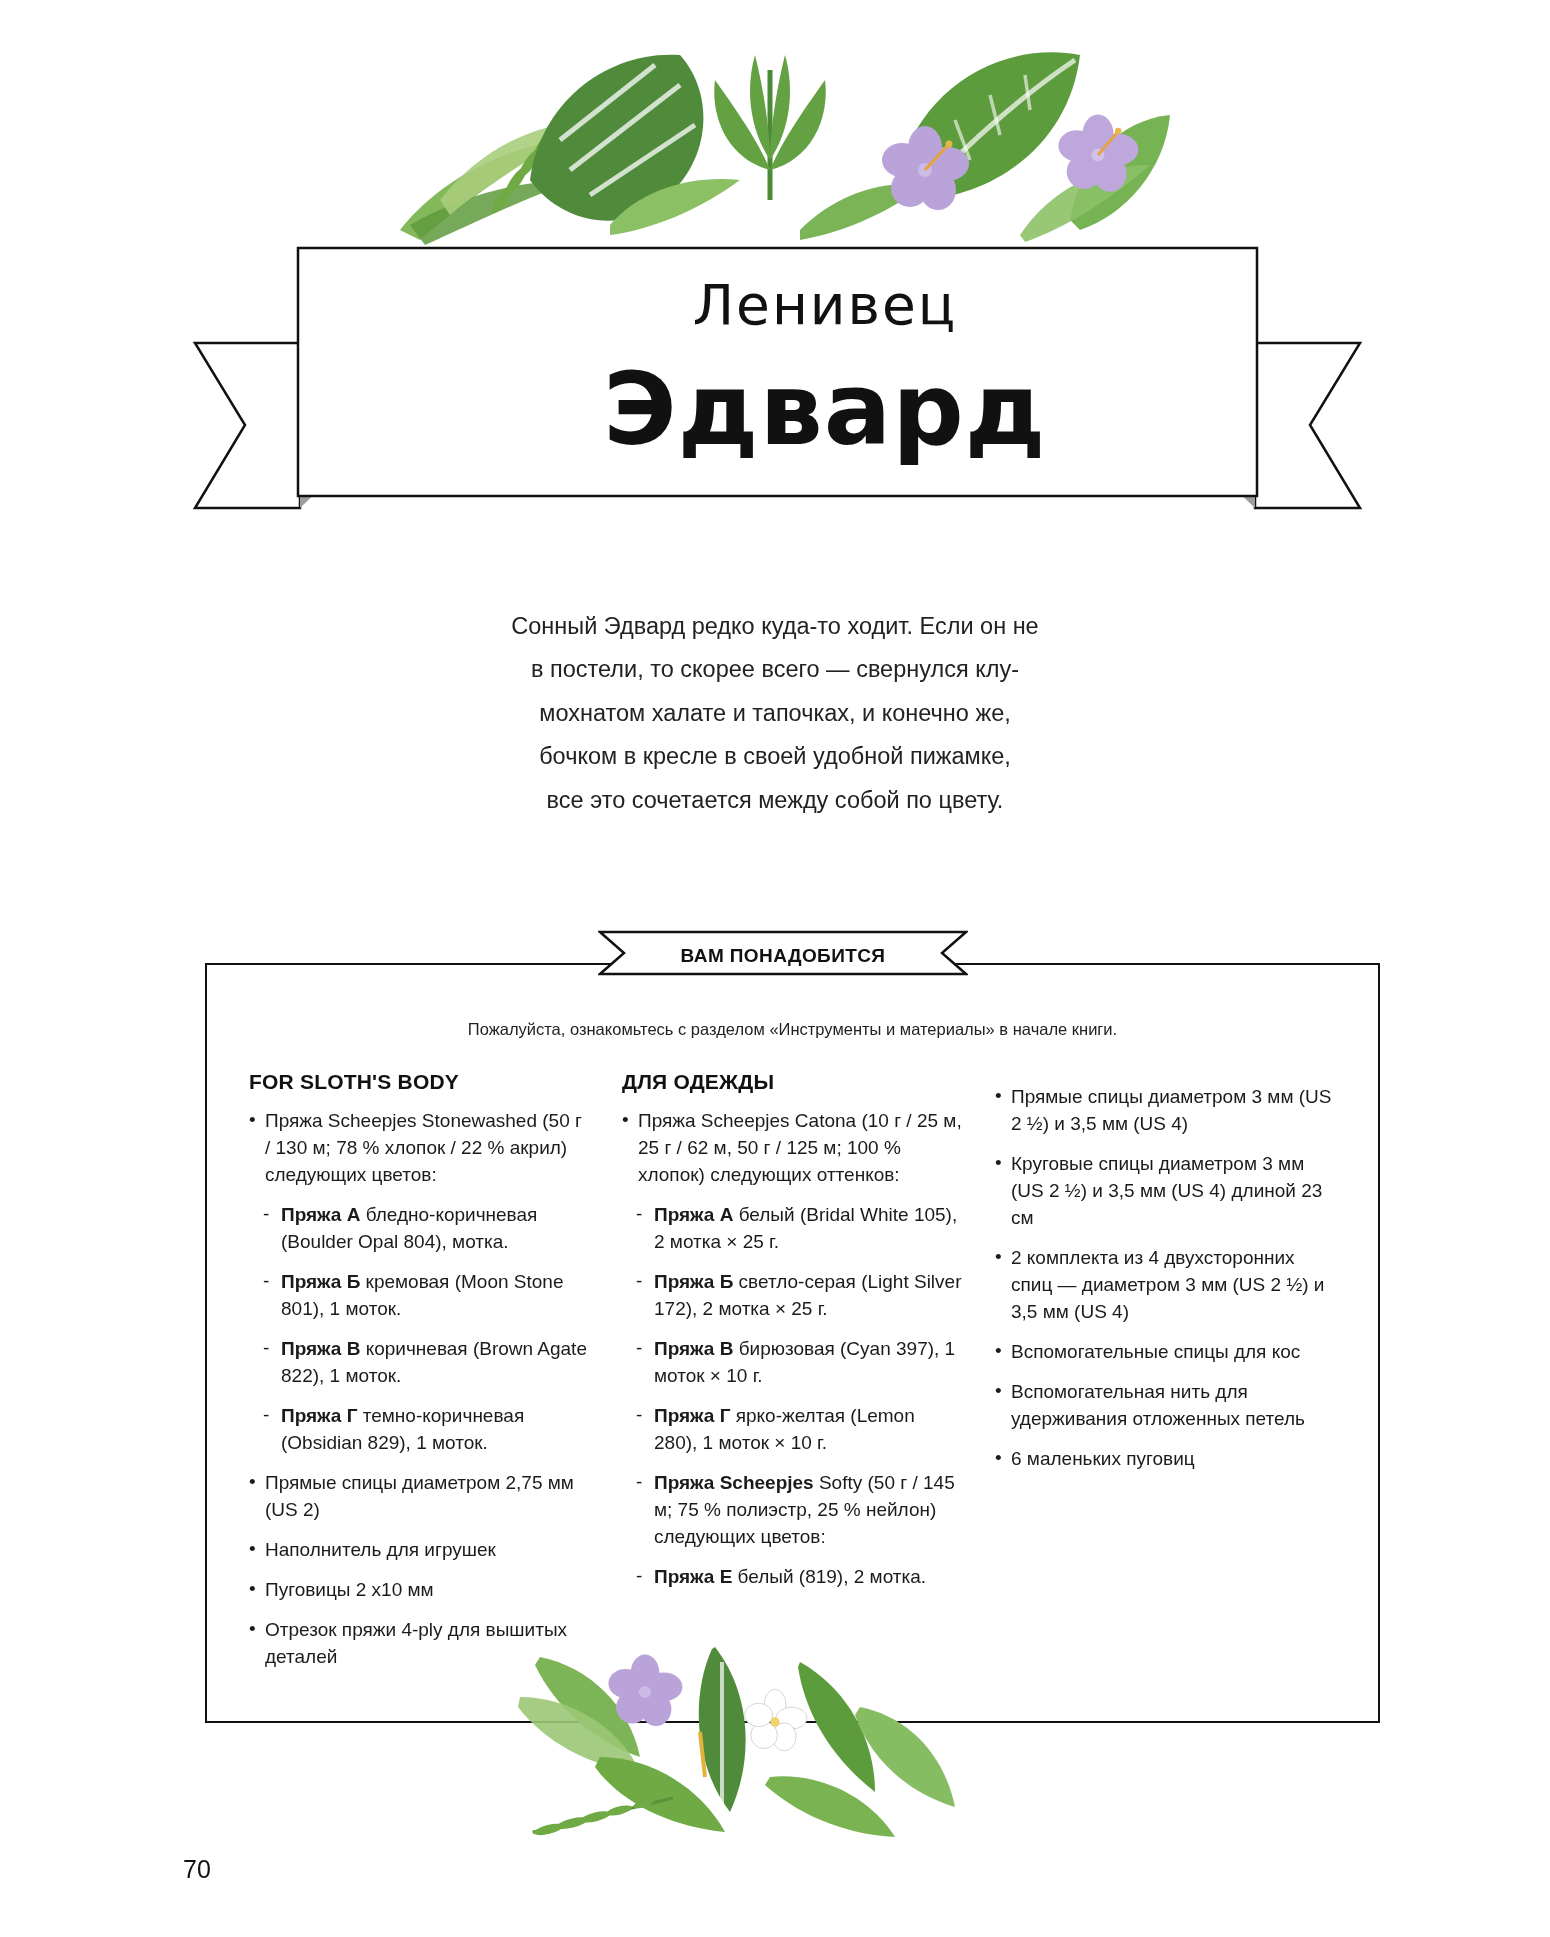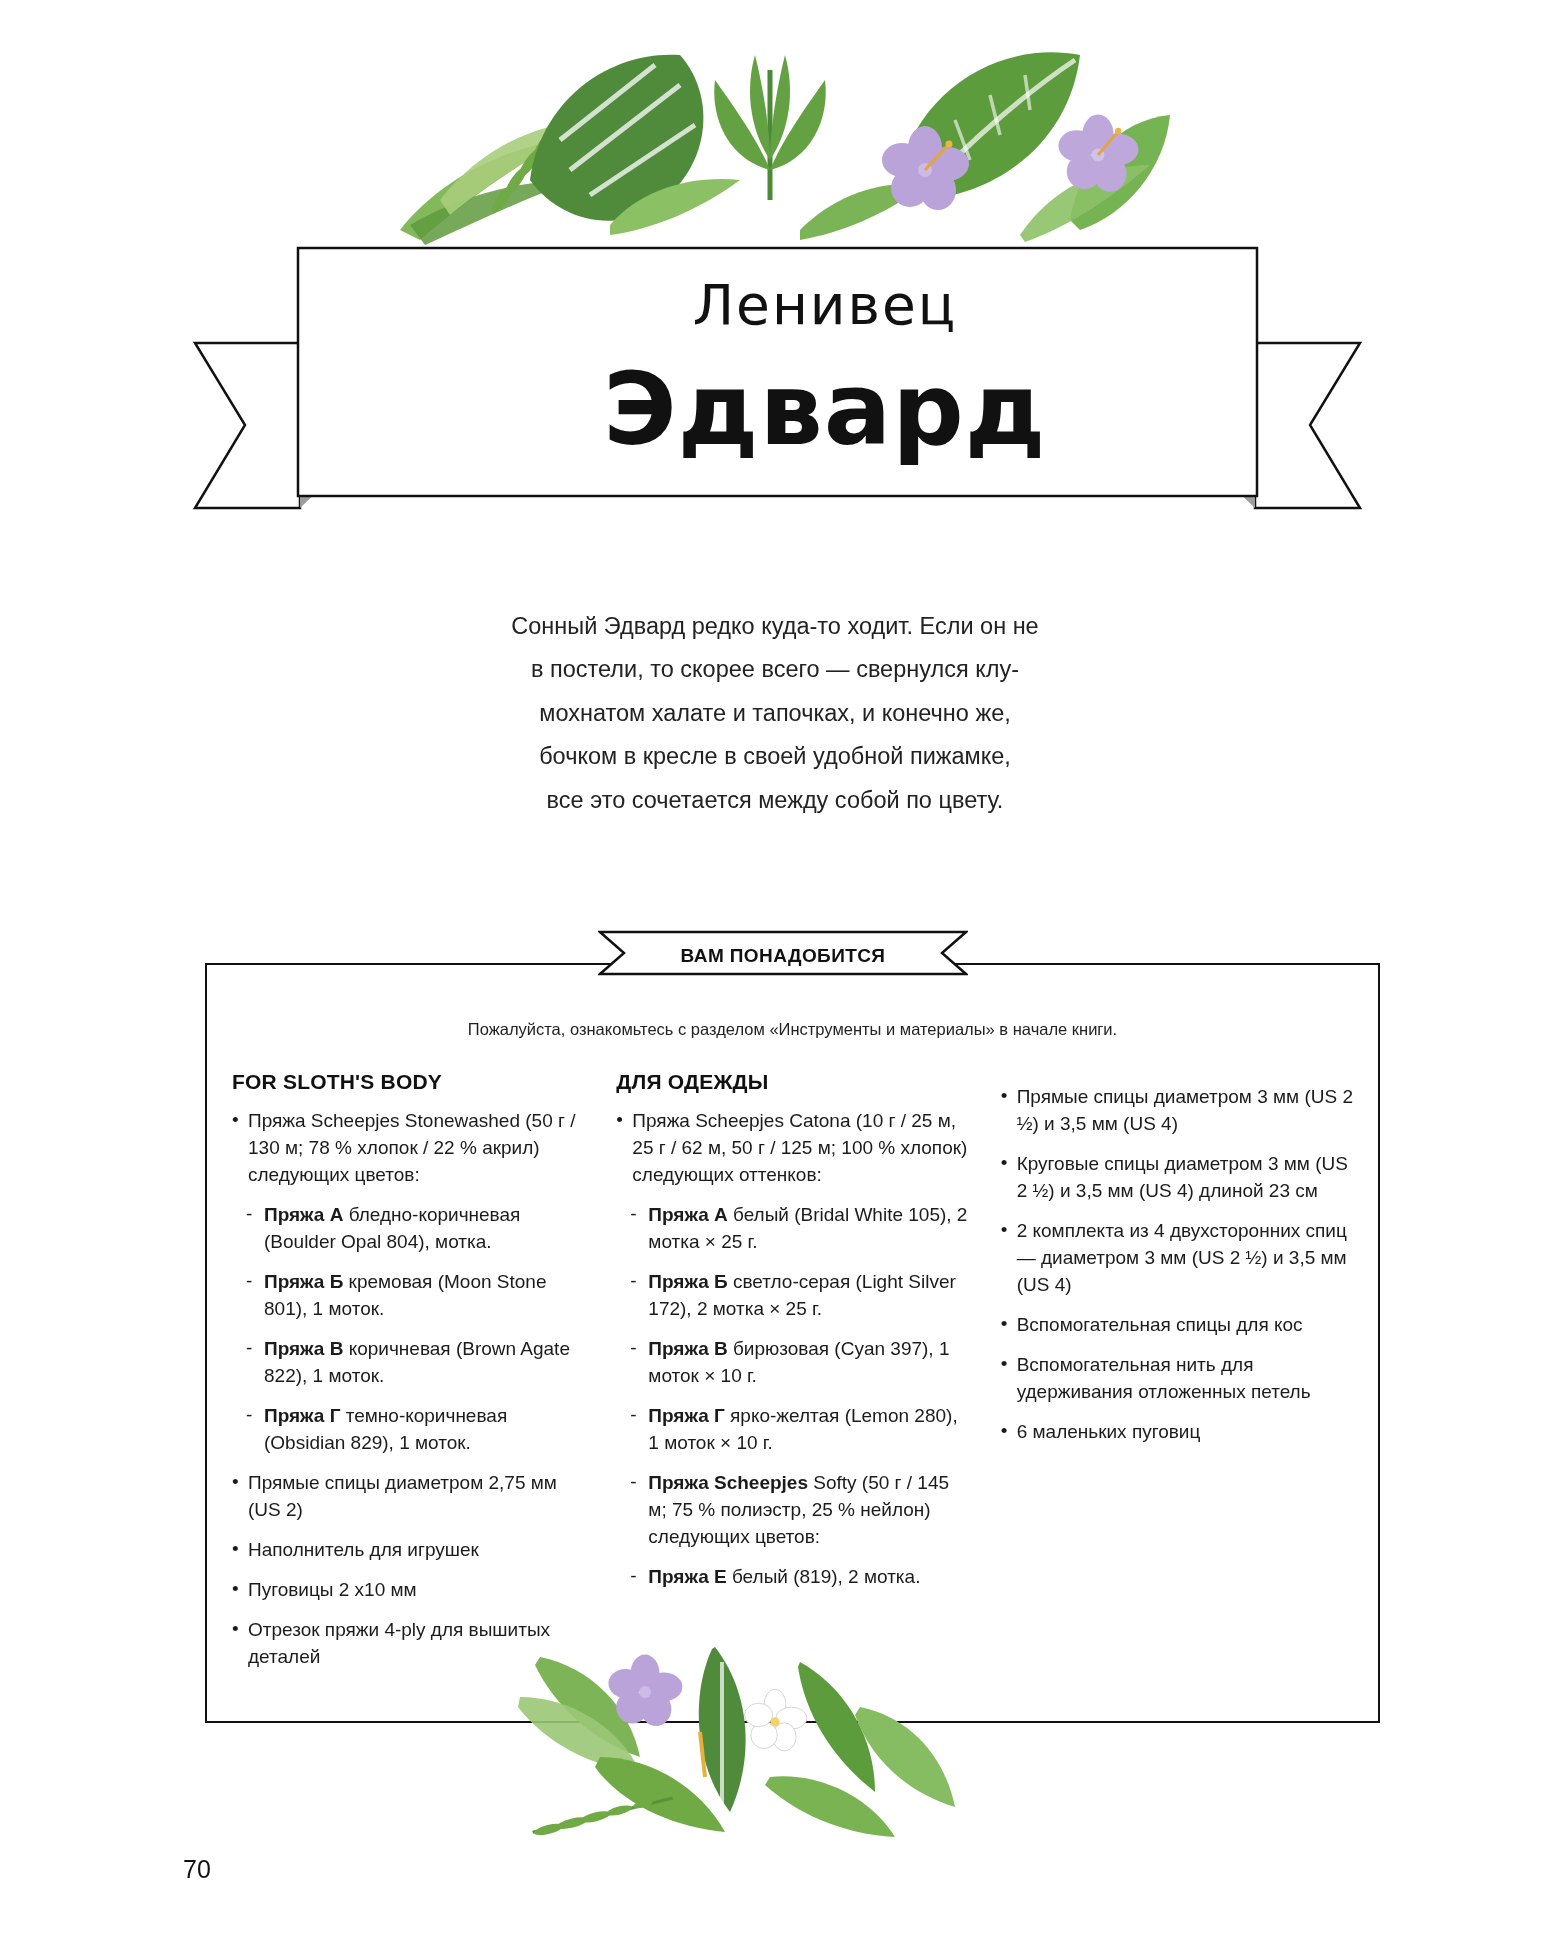--- a/index.html
+++ b/index.html
@@ -123,21 +123,21 @@
     font-size: 16.5px;
     color: #222;
   }
 
   .cols {
     position: absolute;
     top: 1070px;
     left: 205px;
     width: 1175px;
     display: flex;
-    padding: 0 27px;
+    padding: 0 44px;
     box-sizing: border-box;
     gap: 32px;
   }
   .col { width: 33.33%; }
   .col-head {
     font-size: 21px;
     font-weight: bold;
     margin-bottom: 14px;
     letter-spacing: 0.2px;
     color: #111;
@@ -311,21 +311,21 @@
         <li class="dash"><span class="b">Пряжа Е</span><span> белый (819), 2 мотка.</span></li>
       </ul>
     </div>
 
     <div class="col">
       <div class="col-head"></div>
       <ul class="bul">
         <li><span>Прямые спицы диаметром 3 мм (US 2 ½) и 3,5 мм (US 4)</span></li>
         <li><span>Круговые спицы диаметром 3 мм (US 2 ½) и 3,5 мм (US 4) длиной 23 см</span></li>
         <li><span>2 комплекта из 4 двухсторонних спиц — диаметром 3 мм (US 2 ½) и 3,5 мм (US 4)</span></li>
-        <li><span>Вспомогательная спицы для кос</span></li>
+        <li><span>Вспомогательные спицы для кос</span></li>
         <li><span>Вспомогательная нить для удерживания отложенных петель</span></li>
         <li><span>6 маленьких пуговиц</span></li>
       </ul>
     </div>
 
   </div>
 
   <div class="foliage foliage-bottom">
     <svg viewBox="0 0 460 230" width="460" height="230" xmlns="http://www.w3.org/2000/svg">
       <g>

